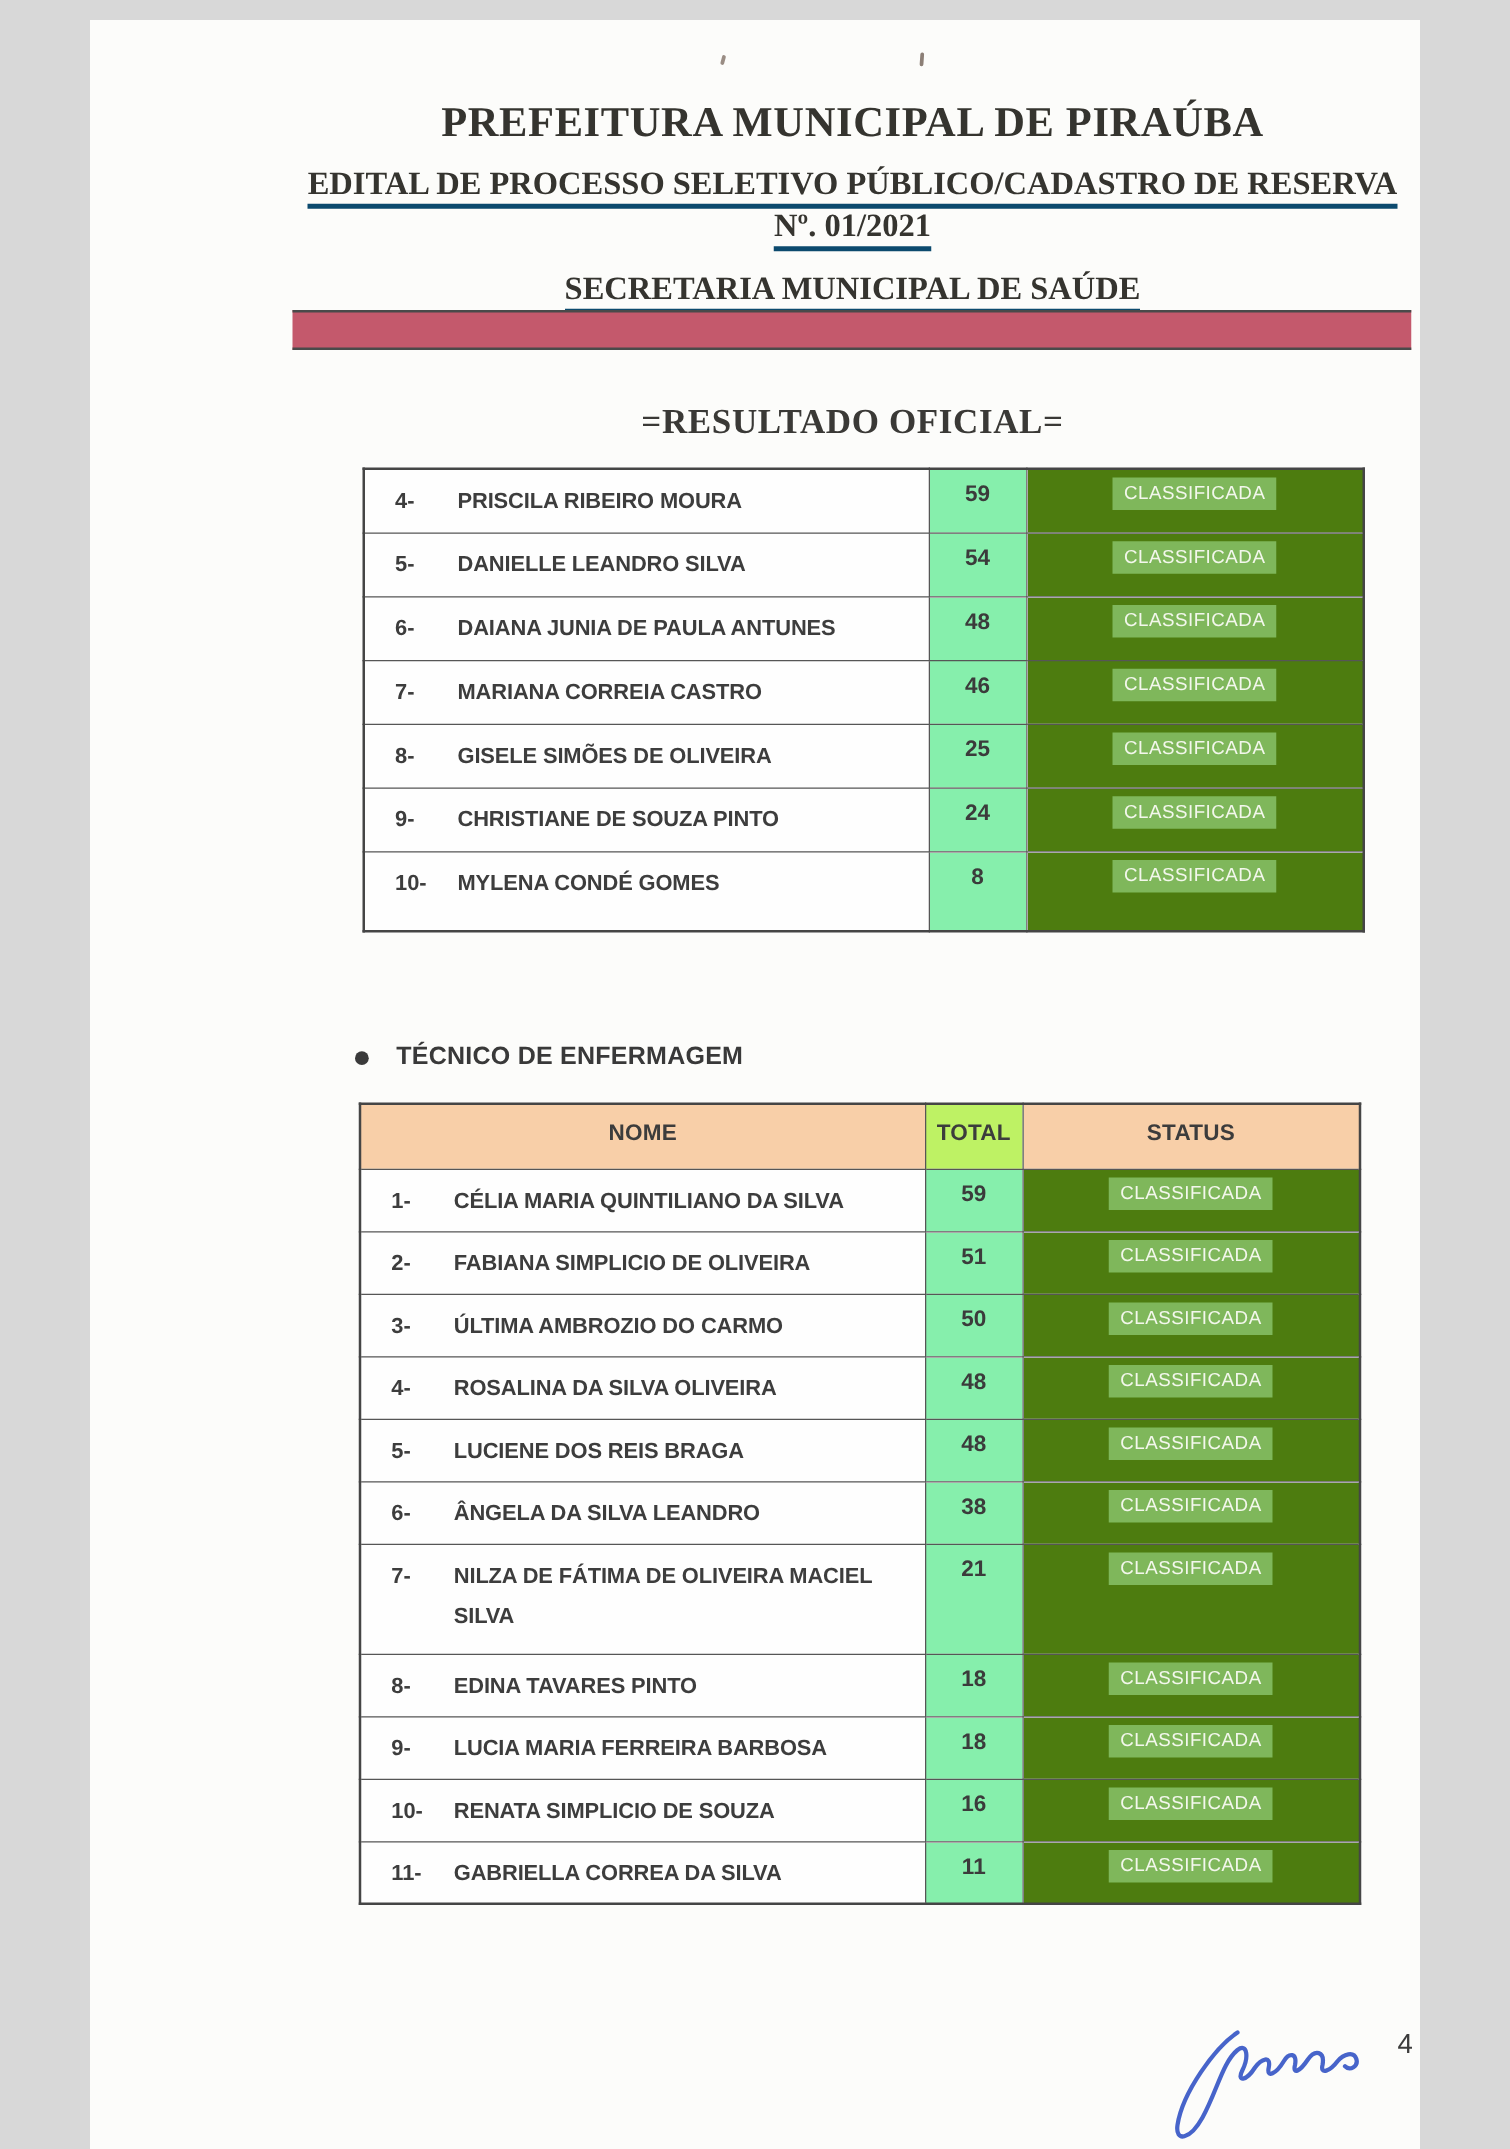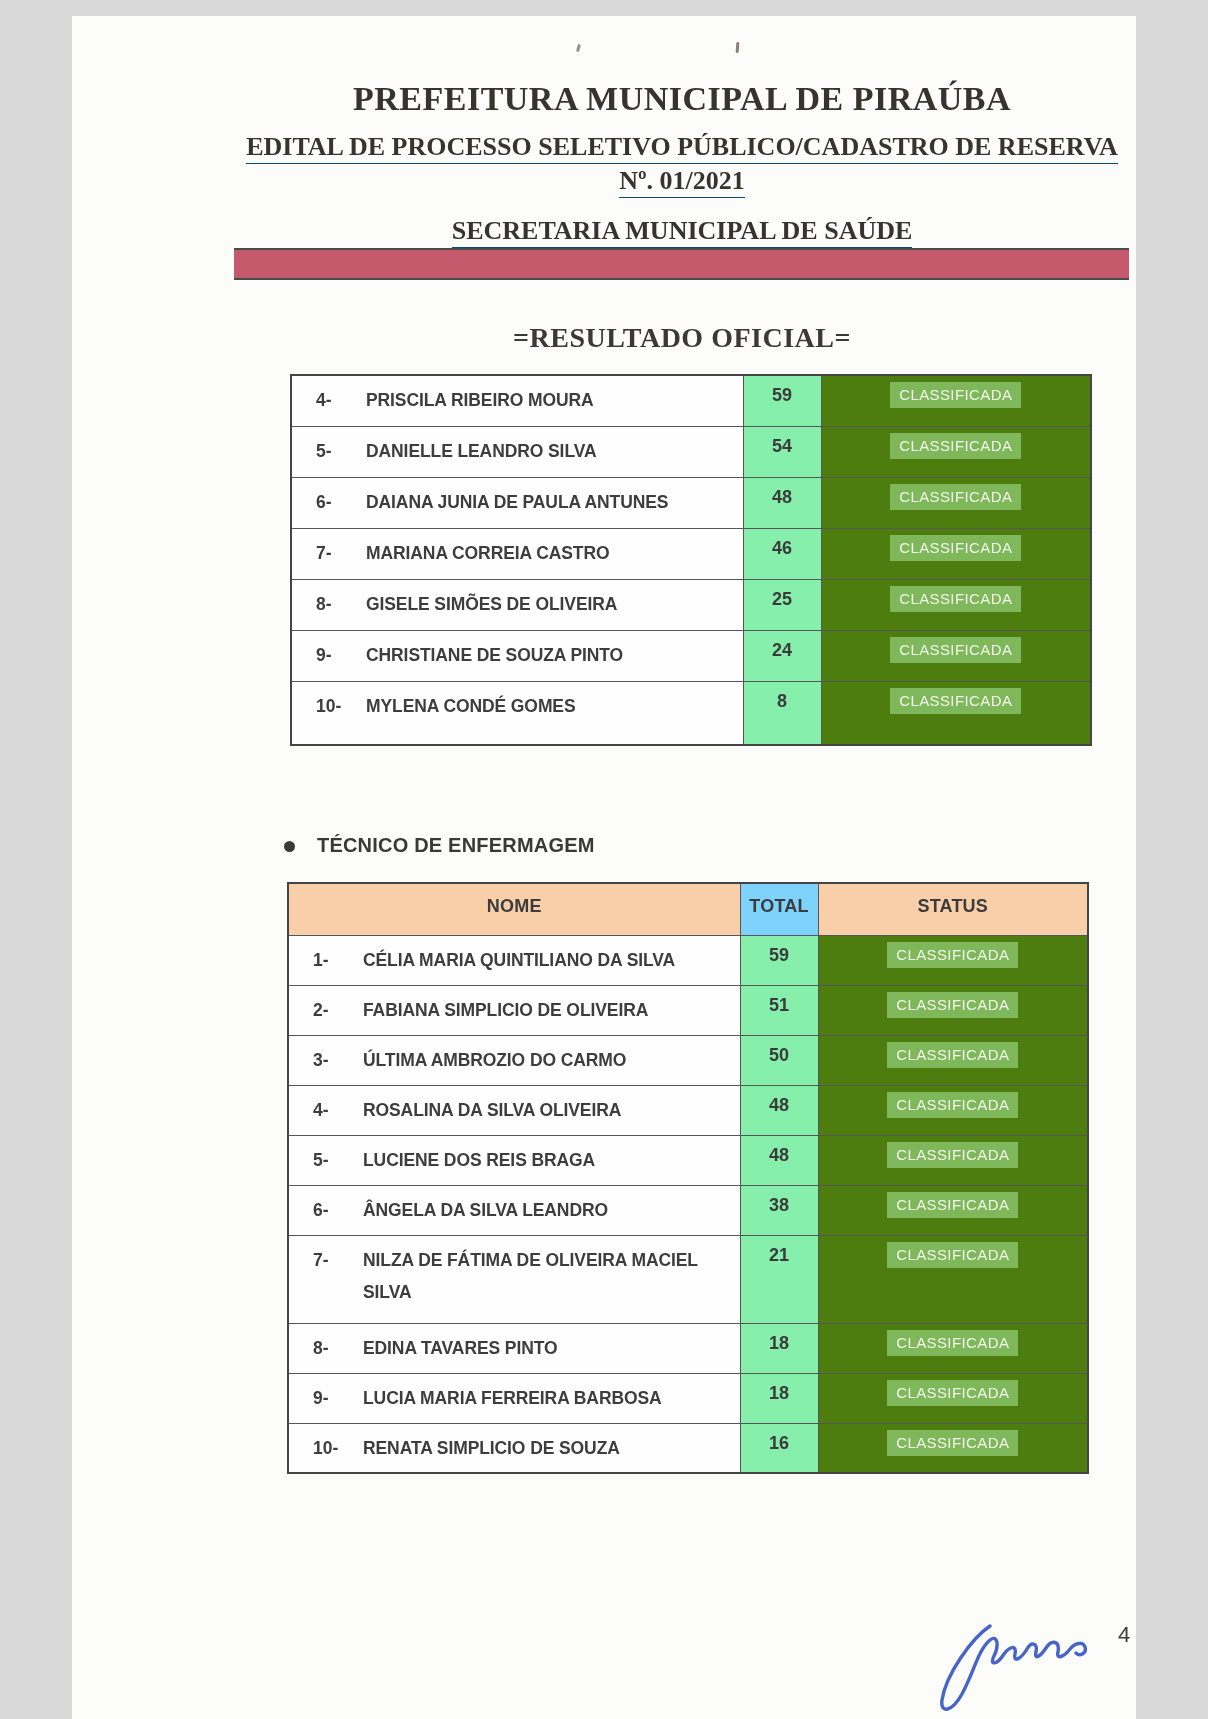--- a/index.html
+++ b/index.html
@@ -11,21 +11,21 @@
   
   .doc-center{
     position:absolute; left:6px; width:1208px; text-align:center;
     font-family:"Liberation Serif",serif; font-weight:bold; color:#35342f;
   }
   .title-line{ top:64px; font-size:34px; letter-spacing:.5px; }
   .edital-line{ top:116px; font-size:26px; }
   .edital-num{ top:150px; font-size:26px; }
   .secretaria-line{ top:200px; font-size:26px; }
   .result-line{ top:306px; font-size:28px; letter-spacing:.5px; color:#3a3936; }
-  .u{ border-bottom:1px solid #0c4a6e; padding-bottom:2px; }
+  .u{ border-bottom:4px solid #0c4a6e; padding-bottom:2px; }
   
   .redband{
     position:absolute; left:162px; top:232px; width:895px; height:28px;
     background:#c4596c; border-top:2px solid #4a4a4a; border-bottom:2px solid #4a4a4a;
   }
   
   .speck{ position:absolute; border-radius:50%; }
   .speck-a{ left:505px; top:28px; width:3px; height:8px; background:#9a8d84; transform:rotate(15deg); border-radius:2px;}
   .speck-b{ left:664px; top:26px; width:3px; height:11px; background:#8c7f76; transform:rotate(4deg); border-radius:2px;}
   .speck-c{ left:1088px; top:906px; width:7px; height:8px; background:#8a5a2a; }
@@ -41,21 +41,21 @@
   .t1 tr{ height:51px; } .t1 tr:last-child{ height:64px; }
   .t2 thead tr{ height:52px; }
   .t2 tbody tr{ height:50px; }
   .t2 tbody tr:nth-child(7){ height:88px; }
   .t2 tbody tr:nth-child(12){ height:64px; }
   
   .t2 th{
     background:#f8cfa8; font-size:18px; font-weight:bold; color:#3c3c3c;
     text-align:center; padding-top:12px; letter-spacing:.2px;
   }
-  .t2 th.h-total{ background:#7dd3fc; }
+  .t2 th.h-total{ background:#bef264; }
   
   .name-cell{ background:#fefefe; padding:8px 6px 0 24px; }
   .name-wrap{ display:flex; align-items:flex-start; line-height:32px; }
   .rank{ flex:none; width:50px; font-size:17.5px; font-weight:bold; }
   .pname{ flex:1; font-size:17.5px; font-weight:bold; letter-spacing:-.1px; }
   
   .total-cell{
     background:#86efac; text-align:center; font-size:18px; font-weight:bold;
     padding-top:9px; color:#3b3b3b;
   }
@@ -295,20 +295,30 @@
       <tr>
         <td class="name-cell">
             <div class="name-wrap">
               <span class="rank">10-</span>
               <span class="pname">RENATA SIMPLICIO DE SOUZA</span>
             </div>
           </td>
         <td class="total-cell">16</td>
         <td class="status-cell"><span class="badge">CLASSIFICADA</span></td>
       </tr>
+      <tr>
+        <td class="name-cell">
+            <div class="name-wrap">
+              <span class="rank">11-</span>
+              <span class="pname">GABRIELLA CORREA DA SILVA</span>
+            </div>
+          </td>
+        <td class="total-cell">11</td>
+        <td class="status-cell"><span class="badge">CLASSIFICADA</span></td>
+      </tr>
     </tbody>
   </table>
 
   <div class="signature">
     <svg width="160" height="112" viewBox="0 0 160 112">
       <path d="M62 18 C 44 30, 18 66, 14 92 C 12 106, 24 104, 34 86 C 46 64, 50 42, 62 32 C 70 26, 71 38, 66 48 C 61 58, 69 57, 76 46 C 81 39, 89 36, 87 46 C 85 55, 93 51, 99 41 C 103 34, 110 34, 108 44 C 106 52, 112 49, 118 40 C 124 31, 132 33, 130 44 C 128 52, 136 49, 142 41 C 147 35, 155 33, 157 39 C 159 45, 152 49, 148 45" fill="none" stroke="#3353c4" stroke-width="3.4" stroke-linecap="round" opacity="0.9"></path>
     </svg>
   </div>
   <div class="page-number">4</div>
 

